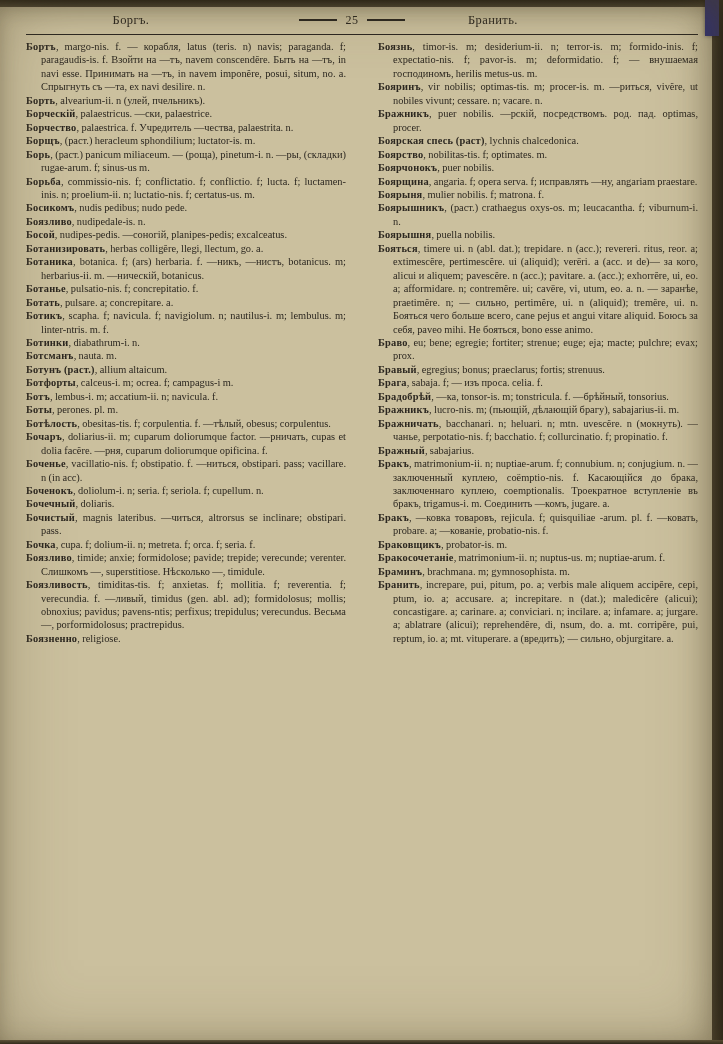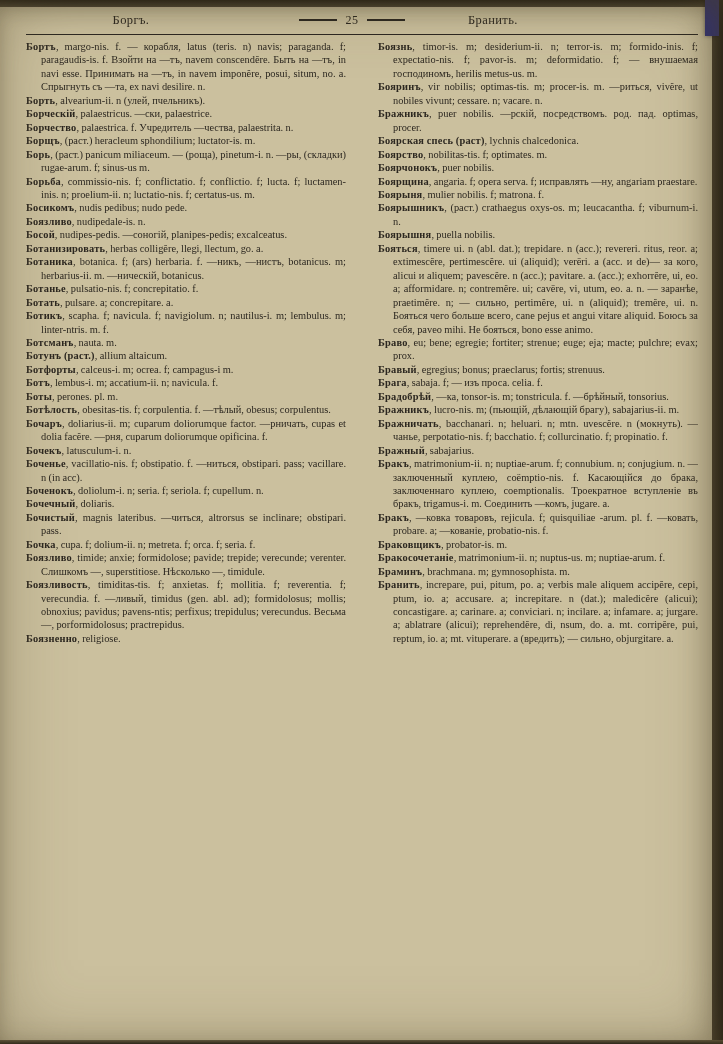--- a/index.html
+++ b/index.html
@@ -51,28 +51,28 @@
         <p class="entry"><span class="headword">Борь</span>, (раст.) panicum miliaceum. — (роща), pinetum-i. n. —ры, (складки) rugae-arum. f; sinus-us m.</p>
         <p class="entry"><span class="headword">Борьба</span>, commissio-nis. f; conflictatio. f; conflictio. f; lucta. f; luctamen-inis. n; proelium-ii. n; luctatio-nis. f; certatus-us. m.</p>
         <p class="entry"><span class="headword">Босикомъ</span>, nudis pedibus; nudo pede.</p>
         <p class="entry"><span class="headword">Боязливо</span>, nudipedale-is. n.</p>
         <p class="entry"><span class="headword">Босой</span>, nudipes-pedis. —соногій, planipes-pedis; excalceatus.</p>
         <p class="entry"><span class="headword">Ботанизировать</span>, herbas colligĕre, llegi, llectum, go. a.</p>
         <p class="entry"><span class="headword">Ботаника</span>, botanica. f; (ars) herbaria. f. —никъ, —нистъ, botanicus. m; herbarius-ii. m. —ническій, botanicus.</p>
         <p class="entry"><span class="headword">Ботанье</span>, pulsatio-nis. f; concrepitatio. f.</p>
         <p class="entry"><span class="headword">Ботать</span>, pulsare. a; concrepitare. a.</p>
         <p class="entry"><span class="headword">Ботикъ</span>, scapha. f; navicula. f; navigiolum. n; nautilus-i. m; lembulus. m; linter-ntris. m. f.</p>
+        <p class="entry"><span class="headword">Ботинки</span>, diabathrum-i. n.</p>
         <p class="entry"><span class="headword">Ботсманъ</span>, nauta. m.</p>
         <p class="entry"><span class="headword">Ботунъ (раст.)</span>, allium altaicum.</p>
         <p class="entry"><span class="headword">Ботфорты</span>, calceus-i. m; ocrea. f; campagus-i m.</p>
         <p class="entry"><span class="headword">Ботъ</span>, lembus-i. m; accatium-ii. n; navicula. f.</p>
         <p class="entry"><span class="headword">Боты</span>, perones. pl. m.</p>
         <p class="entry"><span class="headword">Ботѣлость</span>, obesitas-tis. f; corpulentia. f. —тѣлый, obesus; corpulentus.</p>
         <p class="entry"><span class="headword">Бочаръ</span>, doliarius-ii. m; cuparum doliorumque factor. —рничать, cupas et dolia facĕre. —рня, cuparum doliorumque opificina. f.</p>
-        <p class="entry"><span class="headword">Бочекъ</span>, latusculum-i. n.</p>
         <p class="entry"><span class="headword">Боченье</span>, vacillatio-nis. f; obstipatio. f. —ниться, obstipari. pass; vacillare. n (in acc).</p>
         <p class="entry"><span class="headword">Боченокъ</span>, doliolum-i. n; seria. f; seriola. f; cupellum. n.</p>
         <p class="entry"><span class="headword">Бочечный</span>, doliaris.</p>
         <p class="entry"><span class="headword">Бочистый</span>, magnis lateribus. —читься, altrorsus se inclinare; obstipari. pass.</p>
         <p class="entry"><span class="headword">Бочка</span>, cupa. f; dolium-ii. n; metreta. f; orca. f; seria. f.</p>
         <p class="entry"><span class="headword">Боязливо</span>, timide; anxie; formidolose; pavide; trepide; verecunde; verenter. Слишкомъ —, superstitiose. Нѣсколько —, timidule.</p>
         <p class="entry"><span class="headword">Боязливость</span>, timiditas-tis. f; anxietas. f; mollitia. f; reverentia. f; verecundia. f. —ливый, timidus (gen. abl. ad); formidolosus; mollis; obnoxius; pavidus; pavens-ntis; perfixus; trepidulus; verecundus. Весьма —, porformidolosus; practrepidus.</p>
         <p class="entry"><span class="headword">Боязненно</span>, religiose.</p>
       </div>
     <div class="col">

